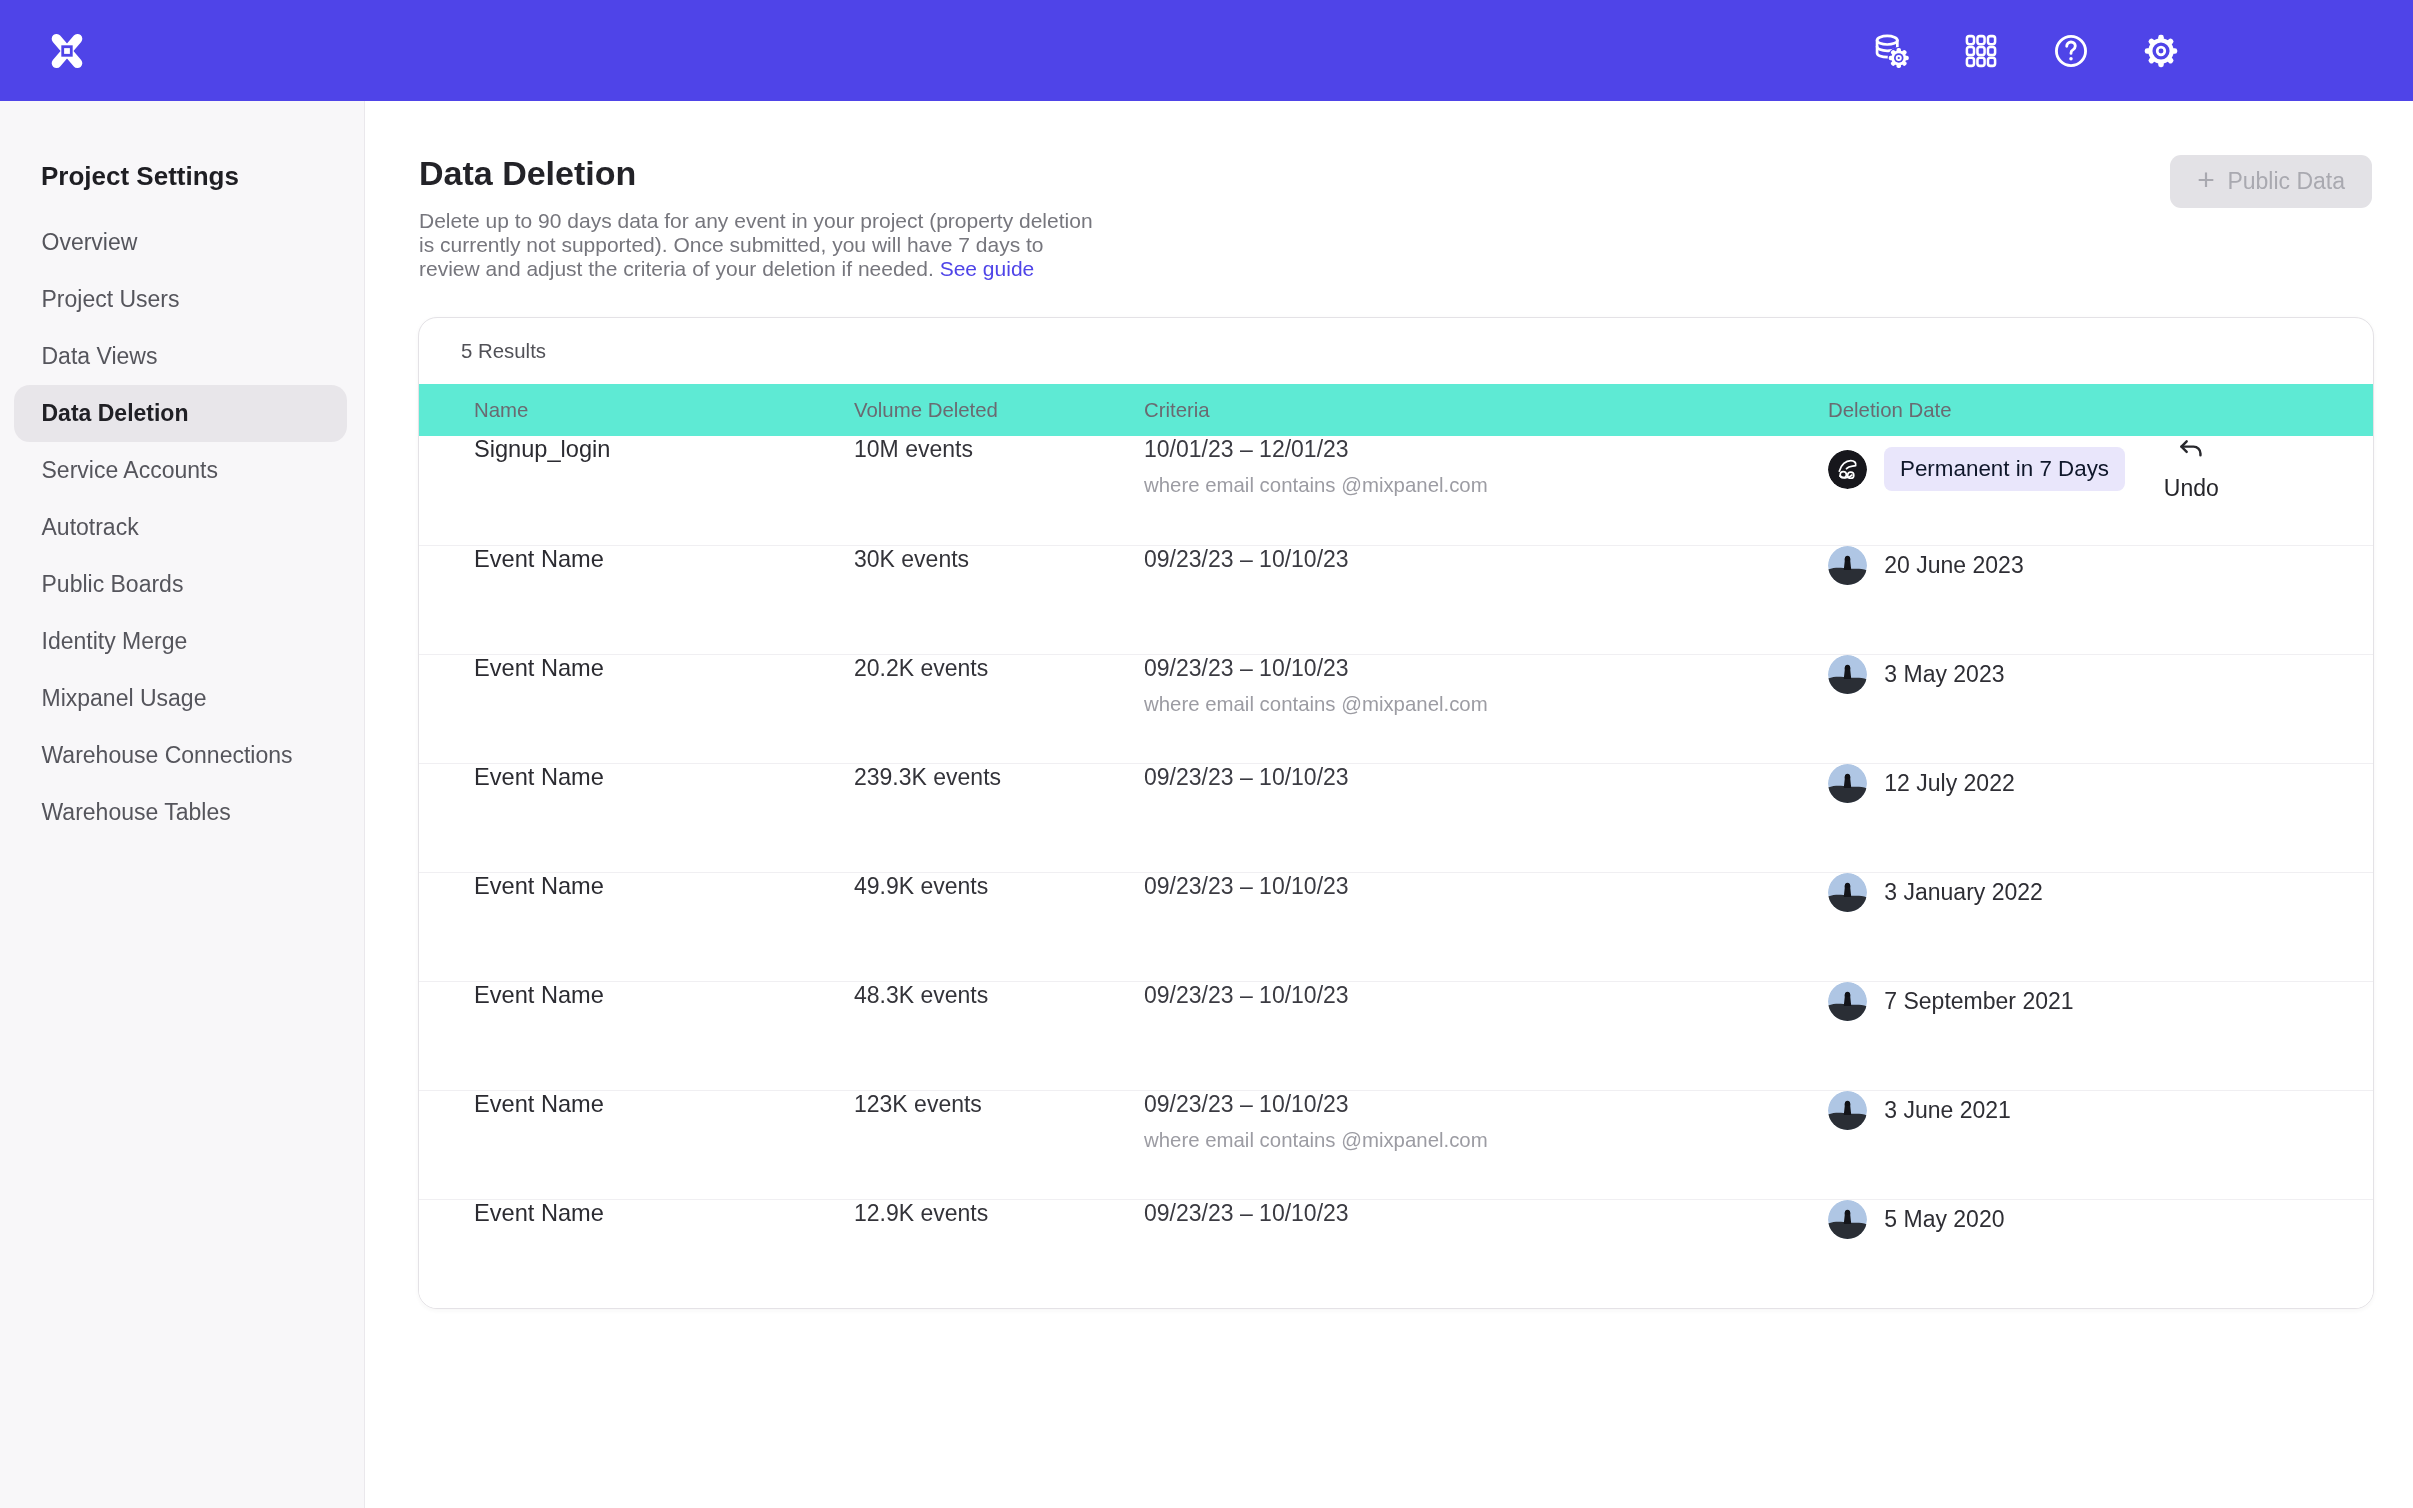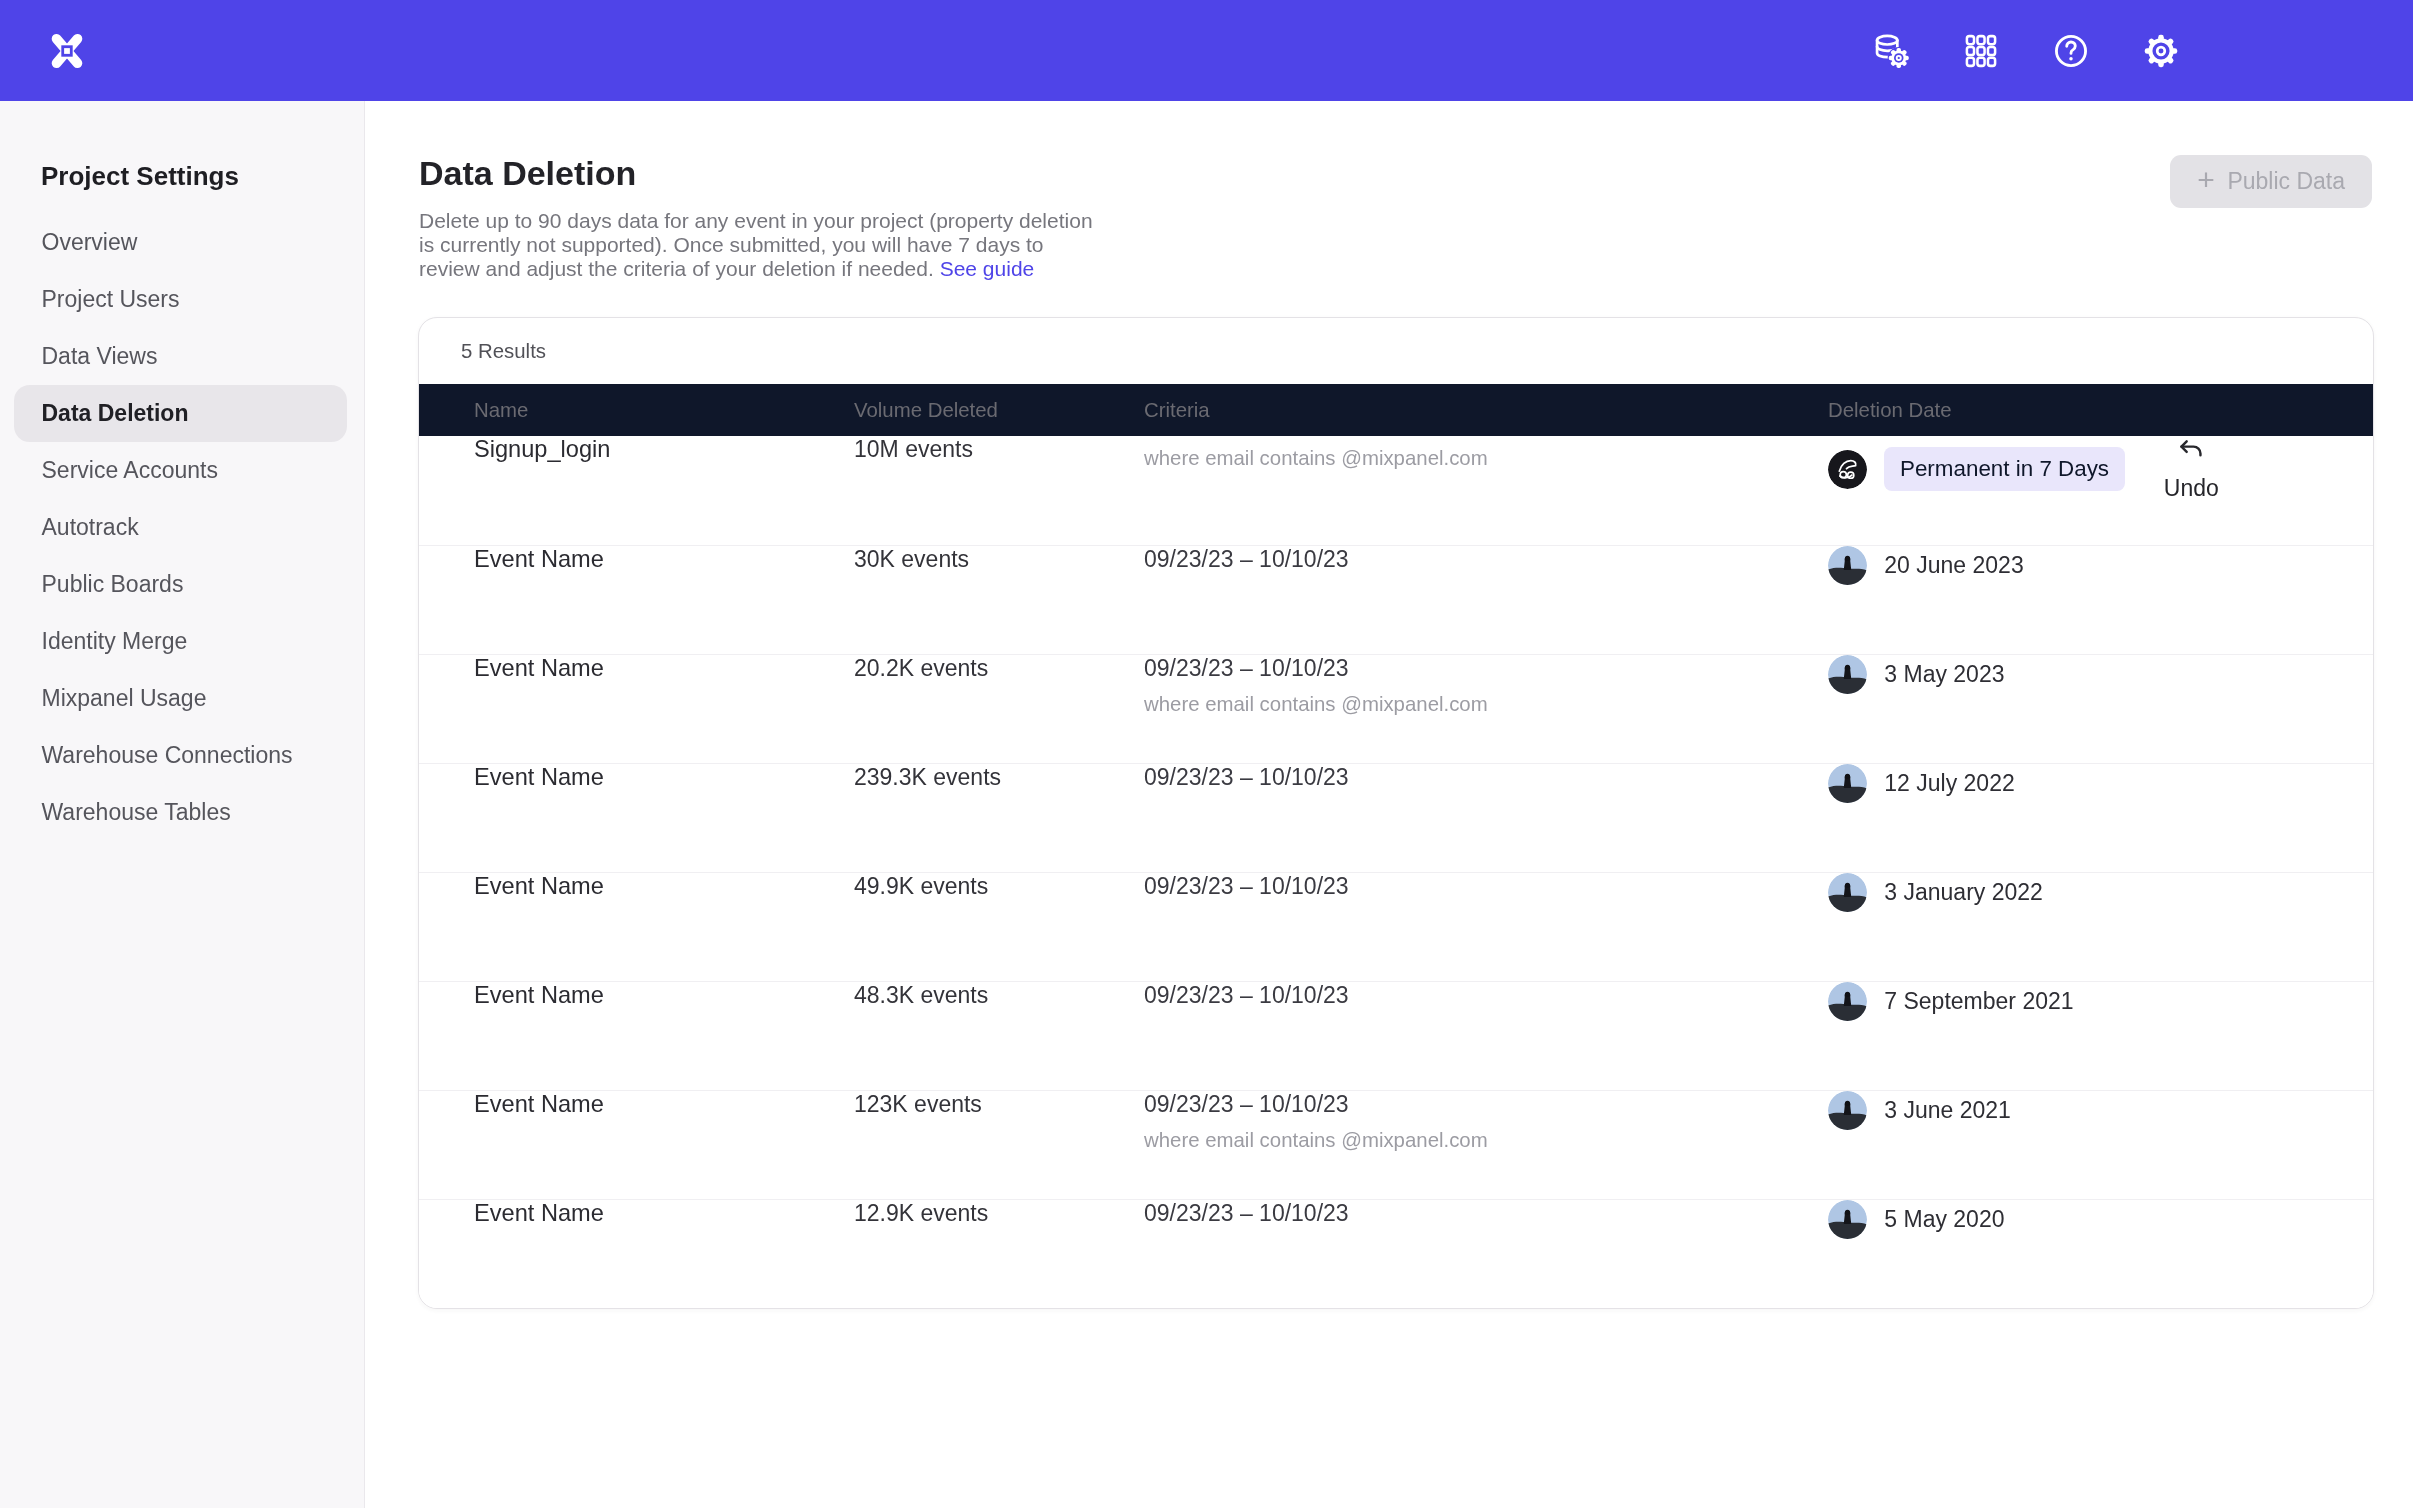--- a/index.html
+++ b/index.html
@@ -76,21 +76,21 @@
     background:#fff;
     border:0.8px solid #E4E2E6; border-radius:19px;
     box-shadow:0 1.6px 4.7px rgba(40,40,60,0.04);
     overflow:hidden;
   }
   .card-top {
     height:66px; display:flex; align-items:center; padding-left:42px;
     font-size:20.4px; color:#515157;
   }
   .thead {
-    height:52px; background:#0f172a;
+    height:52px; background:#5eead4;
     display:flex; align-items:center;
     font-size:20.4px; color:#6A6A71;
   }
   .col { flex:none; }
   .c1 { width:435px; padding-left:55px; }
   .c2 { width:290px; }
   .c3 { width:684px; }
   .c4 { flex:1; display:flex; align-items:center; }
 
   .trow {
@@ -243,20 +243,21 @@
       <div class="col c2">Volume Deleted</div>
       <div class="col c3">Criteria</div>
       <div class="col c4">Deletion Date</div>
     </div>
     <div>
 
         <div class="trow">
           <div class="col c1 cell-name">Signup_login</div>
           <div class="col c2 cell-volume">10M events</div>
           <div class="col c3 cell-criteria">
+            <div class="crit-date">10/01/23 – 12/01/23</div>
             <div class="crit-sub">where email contains @mixpanel.com</div>
           </div>
           <div class="col c4">
             <span class="avatar">
               <svg viewBox="0 0 24 24">
                 <circle cx="12" cy="12" r="12" fill="#17171C"></circle>
                 <path d="M7 13 c1-4 4-6.5 7-6.5 2 0 3.6 1.3 3 3.1 -2 .6-4.1.3-5.6 1.9 M7.3 16 c2.2 1.6 5.4 1.4 7.4-.6" stroke="#fff" stroke-width="1.1" fill="none" stroke-linecap="round"></path>
                 <circle cx="9.4" cy="15.2" r="1.9" fill="none" stroke="#fff" stroke-width="1"></circle>
                 <circle cx="14" cy="15.5" r="1.9" fill="none" stroke="#fff" stroke-width="1"></circle>
               </svg>

